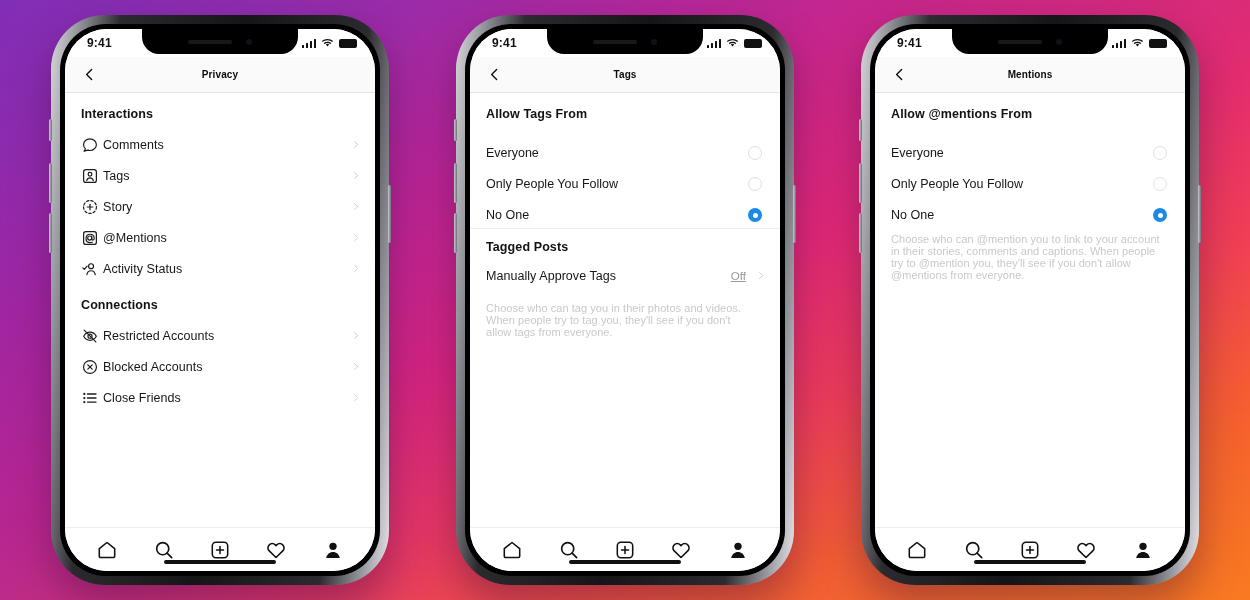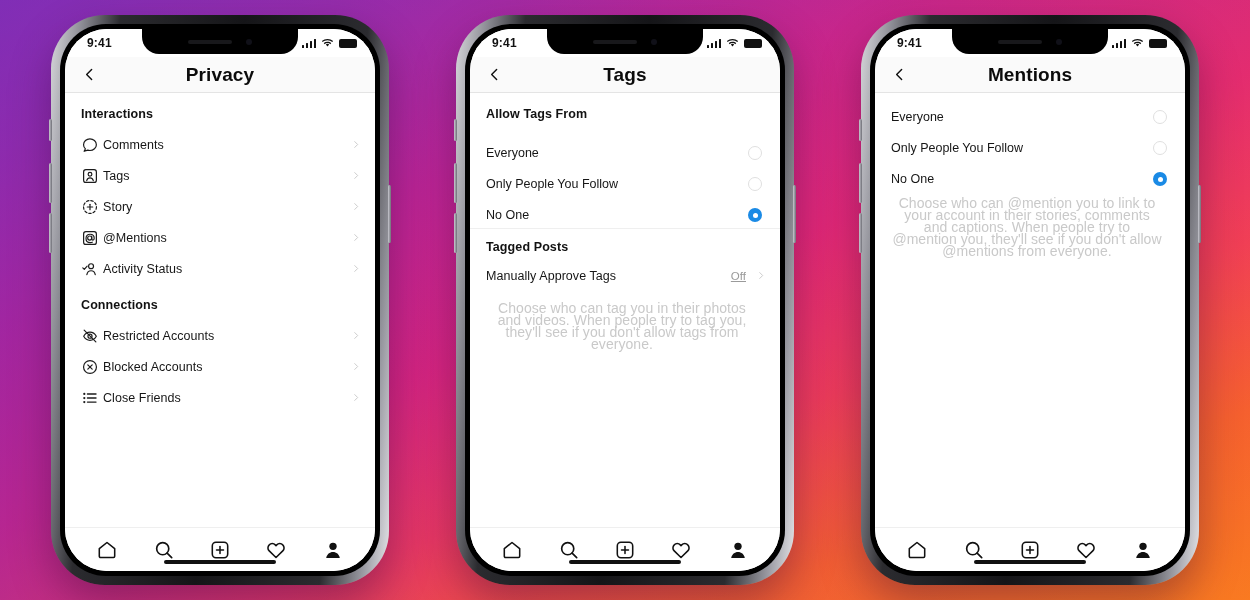--- a/index.html
+++ b/index.html
@@ -80,21 +80,21 @@
 
   
   .navbar{
     flex:0 0 36px;height:36px;background:#fafafa;
     border-bottom:1px solid #e4e4e4;
     display:flex;align-items:center;position:relative;padding:0 14px;
   }
   .back-chevron{width:20px;height:20px;display:flex;align-items:center;justify-content:center;cursor:pointer;}
   .nav-title{
     position:absolute;left:0;right:0;text-align:center;
-    font-size:19px;font-weight:bold;color:#0b0b0b;letter-spacing:.1px;
+    font-size:10px;font-weight:bold;color:#0b0b0b;letter-spacing:.1px;
   }
 
   
   .content{flex:1 1 auto;background:#fff;overflow:hidden;}
 
   .section-head{
     font-size:12.5px;font-weight:bold;color:#121212;
     padding:14px 12px 8px 16px;letter-spacing:.1px;
   }
   .section-head.tight{padding-top:11px;padding-bottom:6px;}
@@ -119,22 +119,22 @@
   }
   .radio.on{
     border:none;background:#1a8ae5;
     display:flex;align-items:center;justify-content:center;
   }
   .radio.on::after{content:"";width:5px;height:5px;border-radius:50%;background:#fff;}
 
   .divider{height:1px;background:#efefef;margin:6px 0 0 0;}
 
   .helper{
-    font-size:14px;line-height:12px;color:#c9c9c9;
-    padding:11px 22px 0 16px;letter-spacing:.05px;text-align:center;
+    font-size:11px;line-height:12px;color:#c9c9c9;
+    padding:11px 22px 0 16px;letter-spacing:.05px;
   }
 
   
   .tabbar{
     flex:0 0 44px;height:44px;background:#fff;
     border-top:1px solid #efefef;
     display:flex;align-items:center;justify-content:space-around;
     padding:0 14px;
   }
   .tabbar .tab{width:24px;height:24px;display:flex;align-items:center;justify-content:center;cursor:pointer;}
@@ -472,20 +472,21 @@
           </div>
           <div class="navbar">
             <div class="back-chevron">
               <svg viewBox="0 0 24 24" width="17" height="17" fill="none" stroke="#111" stroke-width="2" stroke-linecap="round" stroke-linejoin="round">
                 <polyline points="15 5 8 12 15 19"></polyline>
               </svg>
             </div>
             <div class="nav-title">Mentions</div>
           </div>
           <div class="content">
+            <div class="section-head">Allow @mentions From</div>
             <div class="radio-row">
               <div class="label">Everyone</div>
               <div class="radio"></div>
             </div>
             <div class="radio-row">
               <div class="label">Only People You Follow</div>
               <div class="radio"></div>
             </div>
             <div class="radio-row">
               <div class="label">No One</div>

